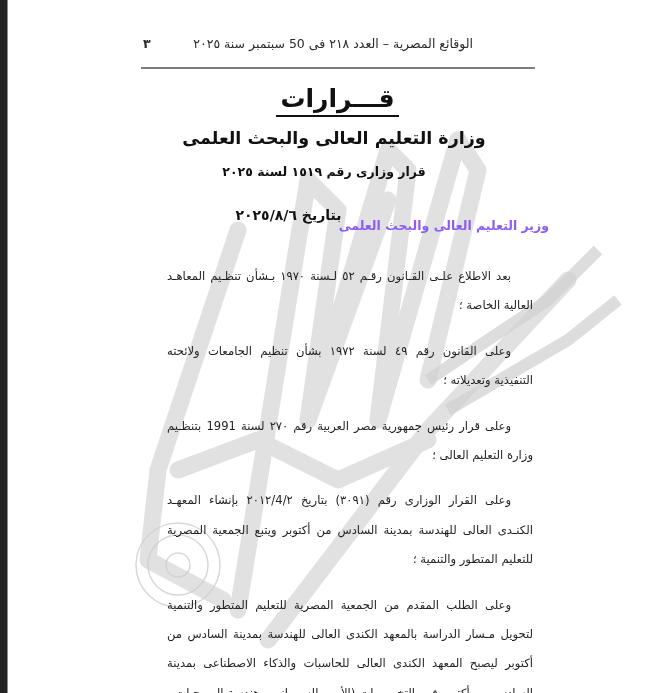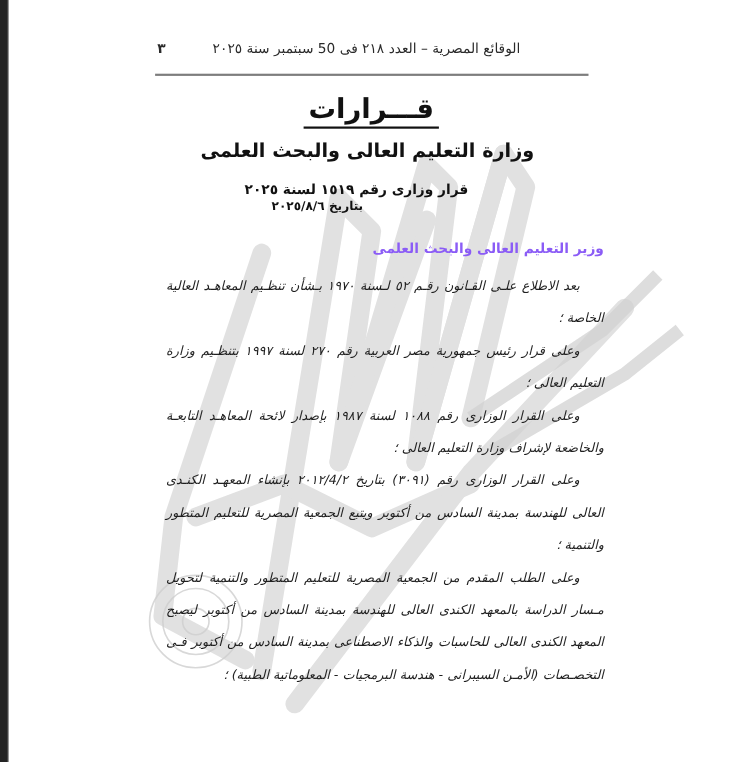--- a/index.html
+++ b/index.html
@@ -104,25 +104,25 @@
       top: 164px;
       left: 0;
       width: 632px;
       text-align: center;
       font-size: 12.5px;
       font-weight: bold;
       color: #111;
     }
     .decree-date {
       position: absolute;
-      top: 181px;
+      top: 207px;
       left: 0;
       width: 561px;
       text-align: center;
-      font-size: 11px;
+      font-size: 14px;
       font-weight: bold;
       color: #111;
     }
     .minister {
       position: absolute;
       top: 218px;
       right: 118px;
       font-size: 12.5px;
       font-weight: bold;
       color: #8b5cf6;
@@ -131,25 +131,24 @@
     .body-text {
       position: absolute;
       top: 246px;
       right: 118px;
       width: 398px;
       font-size: 11.6px;
       line-height: 29.4px;
       color: #1f1f1f;
     }
     .para {
-      margin: 0;
+      margin: 16px;
       text-align: justify;
       text-align-last: right;
       text-indent: 22px;
-      font-style: italic;
     }
   </style>
 </head>
 <body>
 
 <div class="left-strip"></div>
 
 <div class="page">
 
   <svg class="watermark" viewBox="0 0 659 693" xmlns="http://www.w3.org/2000/svg">
@@ -187,20 +186,20 @@
     <div class="ministry">وزارة التعليم العالى والبحث العلمى</div>
 
     <div class="decree-no">قرار وزارى رقم ١٥١٩ لسنة ٢٠٢٥</div>
 
     <div class="decree-date">بتاريخ ٢٠٢٥/٨/٦</div>
 
     <div class="minister">وزير التعليم العالى والبحث العلمى</div>
 
     <div class="body-text">
       <p class="para">بعد الاطلاع علـى القـانون رقـم ٥٢ لـسنة ١٩٧٠ بـشأن تنظـيم المعاهـد العالية الخاصة ؛</p>
-      <p class="para">وعلى قرار رئيس جمهورية مصر العربية رقم ٢٧٠ لسنة ١٩٩٧ بتنظـيم وزارة التعليم العالى ؛</p>
-      <p class="para">وعلى القرار الوزارى رقم ١٠٨٨ لسنة ١٩٨٧ بإصدار لائحة المعاهـد التابعـة والخاضعة لإشراف وزارة التعليم العالى ؛</p>
+      <p class="para">وعلى القانون رقم ٤٩ لسنة ١٩٧٢ بشأن تنظيم الجامعات ولائحته التنفيذية وتعديلاته ؛</p>
+      <p class="para">وعلى قرار رئيس جمهورية مصر العربية رقم ٢٧٠ لسنة 1991 بتنظـيم وزارة التعليم العالى ؛</p>
       <p class="para">وعلى القرار الوزارى رقم (٣٠٩١) بتاريخ ٢٠١٢/4/٢ بإنشاء المعهـد الكنـدى العالى للهندسة بمدينة السادس من أكتوبر ويتبع الجمعية المصرية للتعليم المتطور والتنمية ؛</p>
       <p class="para">وعلى الطلب المقدم من الجمعية المصرية للتعليم المتطور والتنمية لتحويل مـسار الدراسة بالمعهد الكندى العالى للهندسة بمدينة السادس من أكتوبر ليصبح المعهد الكندى العالى للحاسبات والذكاء الاصطناعى بمدينة السادس من أكتوبر فـى التخصـصات (الأمـن السيبرانى - هندسة البرمجيات - المعلوماتية الطبية) ؛</p>
     </div>
 
   </div>
 </div>
 
 </body></html>

